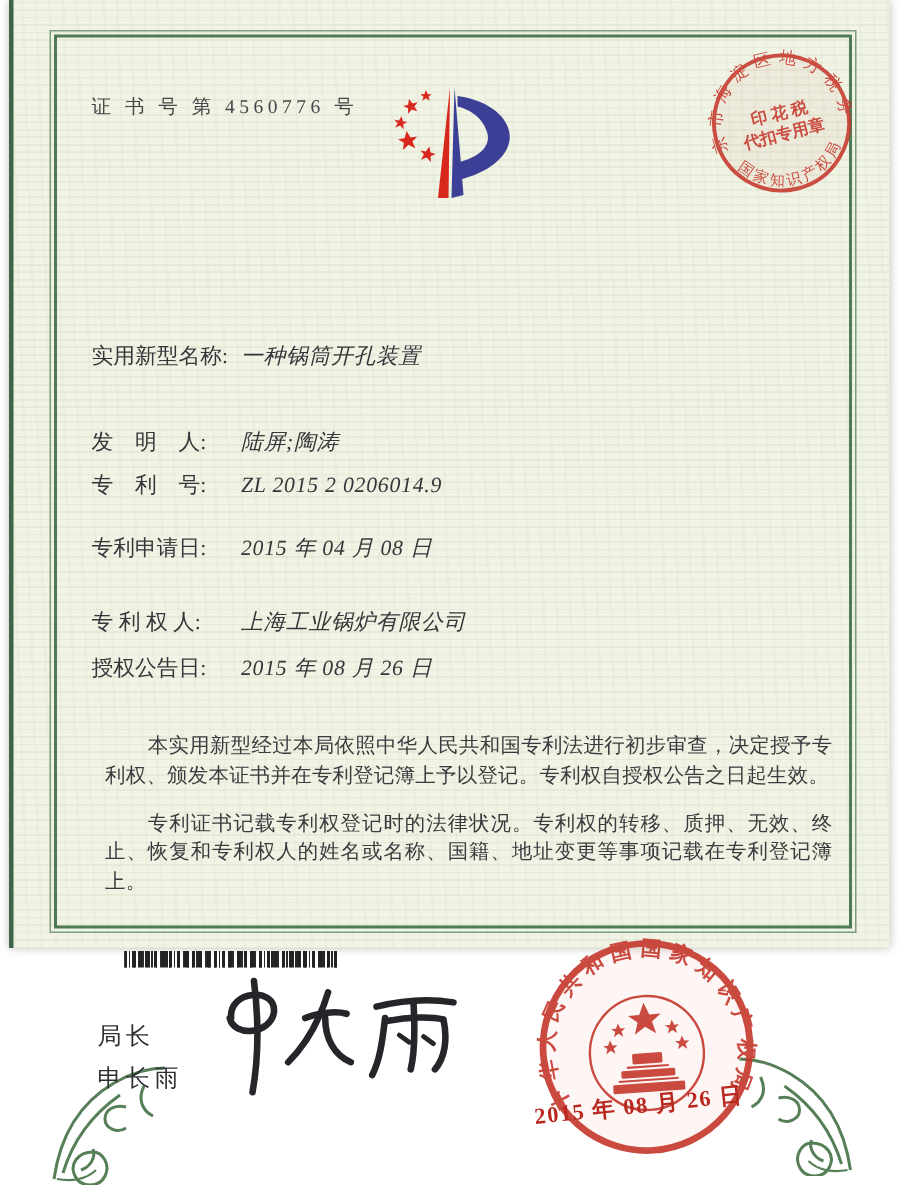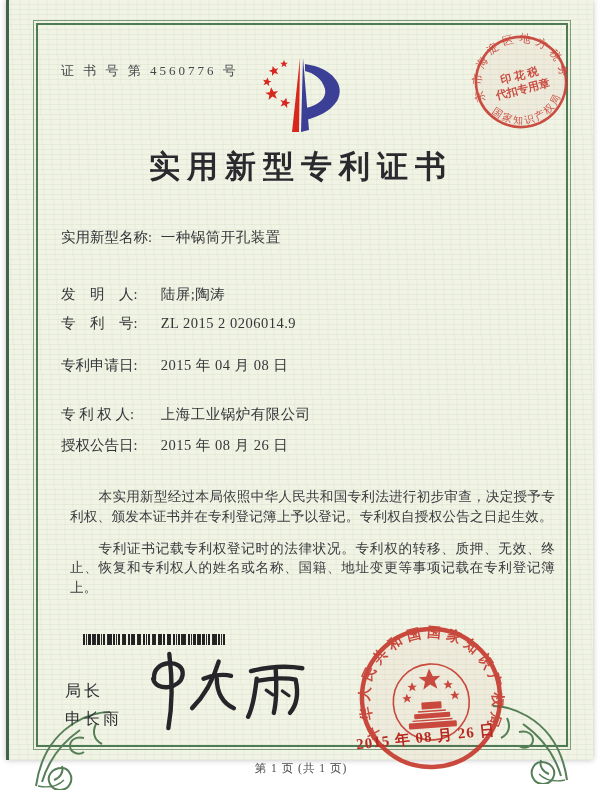--- a/index.html
+++ b/index.html
@@ -1,21 +1,21 @@
 <!DOCTYPE html>
 <html><head>
 <meta charset="utf-8">
 <style>
   html,body{margin:0;padding:0;}
   body{
     width:600px;height:800px;position:relative;background:#ffffff;
     font-family:"Liberation Serif","DejaVu Serif",serif;overflow:hidden;
   }
   .paper{
-    position:absolute;left:6px;top:0;width:584px;height:760px;
+    position:absolute;left:6px;top:0;width:584px;height:632px;
     background-color:#f1f3e5;
     background-image:
       repeating-linear-gradient(0deg, rgba(130,165,115,0.10) 0 1px, transparent 1px 5px),
       repeating-linear-gradient(88deg, rgba(150,180,130,0.05) 0 2px, transparent 2px 9px);
     border-left:3px solid #41634a;
     box-shadow:0 0 6px rgba(0,0,0,0.25);
   }
   .frame{
     position:absolute;left:24px;top:20px;right:22px;bottom:10px;
     border:1px solid #7d9c7b;
@@ -28,21 +28,21 @@
     color:#44464a;
   }
   .logo{position:absolute;left:239px;top:56px;}
   .title{
     position:absolute;left:0;top:146px;width:584px;text-align:center;
     font-size:31px;font-weight:700;letter-spacing:7px;color:#2a2a2e;
   }
   .fields{position:absolute;left:52px;top:0;width:500px;}
   .field{position:absolute;left:0;font-size:14.5px;color:#35363a;white-space:nowrap;}
   .field .lab{display:inline-block;min-width:96px;}
-  .field .val{letter-spacing:0.5px;}
+  .field .val{letter-spacing:0.5px;font-style:italic;}
   .f0{top:228px}.f1{top:285px}.f2{top:314px}.f3{top:356px}.f4{top:405px}.f5{top:436px}
   .paras{
     position:absolute;left:49px;top:475px;width:509px;
     font-size:13.6px;line-height:19.8px;color:#3a3b3e;text-align:justify;
     letter-spacing:0.2px;
   }
   .paras p{margin:12px;text-indent:2.1em;}
   .barcode{
     position:absolute;left:74px;top:634px;width:143px;height:11px;
     background:
@@ -127,21 +127,20 @@
     <path d="M57,8 C85,12 98,30 89,45 C82,56 69,61 58,64 L58,52 C71,49 79,42 77,33 C74,22 65,17 57,15 Z" fill="#3c3f96"></path>
     <g fill="#d8281e">
       <use href="#st" transform="translate(36,8)  scale(0.40)"></use>
       <use href="#st" transform="translate(26,15) scale(0.52) rotate(-15)"></use>
       <use href="#st" transform="translate(19,26) scale(0.46) rotate(10)"></use>
       <use href="#st" transform="translate(24,38) scale(0.68) rotate(-8)"></use>
       <use href="#st" transform="translate(37,47) scale(0.55) rotate(14)"></use>
     </g>
   </svg>
 
-  <div class="title">实用新型专利证书</div>
 
   <div class="fields">
     <div class="field f0">
       <span class="lab">实用新型名称:</span>
       <span class="val">一种锅筒开孔装置</span>
     </div>
     <div class="field f1">
       <span class="lab">发　明　人:</span>
       <span class="val">陆屏;陶涛</span>
     </div>
@@ -207,15 +206,14 @@
         <use href="#st" transform="translate(104,79) scale(0.5)"></use>
         <rect x="70" y="84" width="20" height="7" rx="1"></rect>
         <rect x="62" y="95" width="36" height="5" rx="1"></rect>
         <rect x="56" y="104" width="48" height="6" rx="1"></rect>
         <path d="M66,93 h28 M60,102 h40" stroke="#c5372c" stroke-width="1.4"></path>
       </g>
     </g>
   </svg>
   <div class="seal-date">2015 年 08 月 26 日</div>
 
-  <div class="footer">第 1 页 (共 1 页)</div>
 
 </div>
 
 </body></html>

